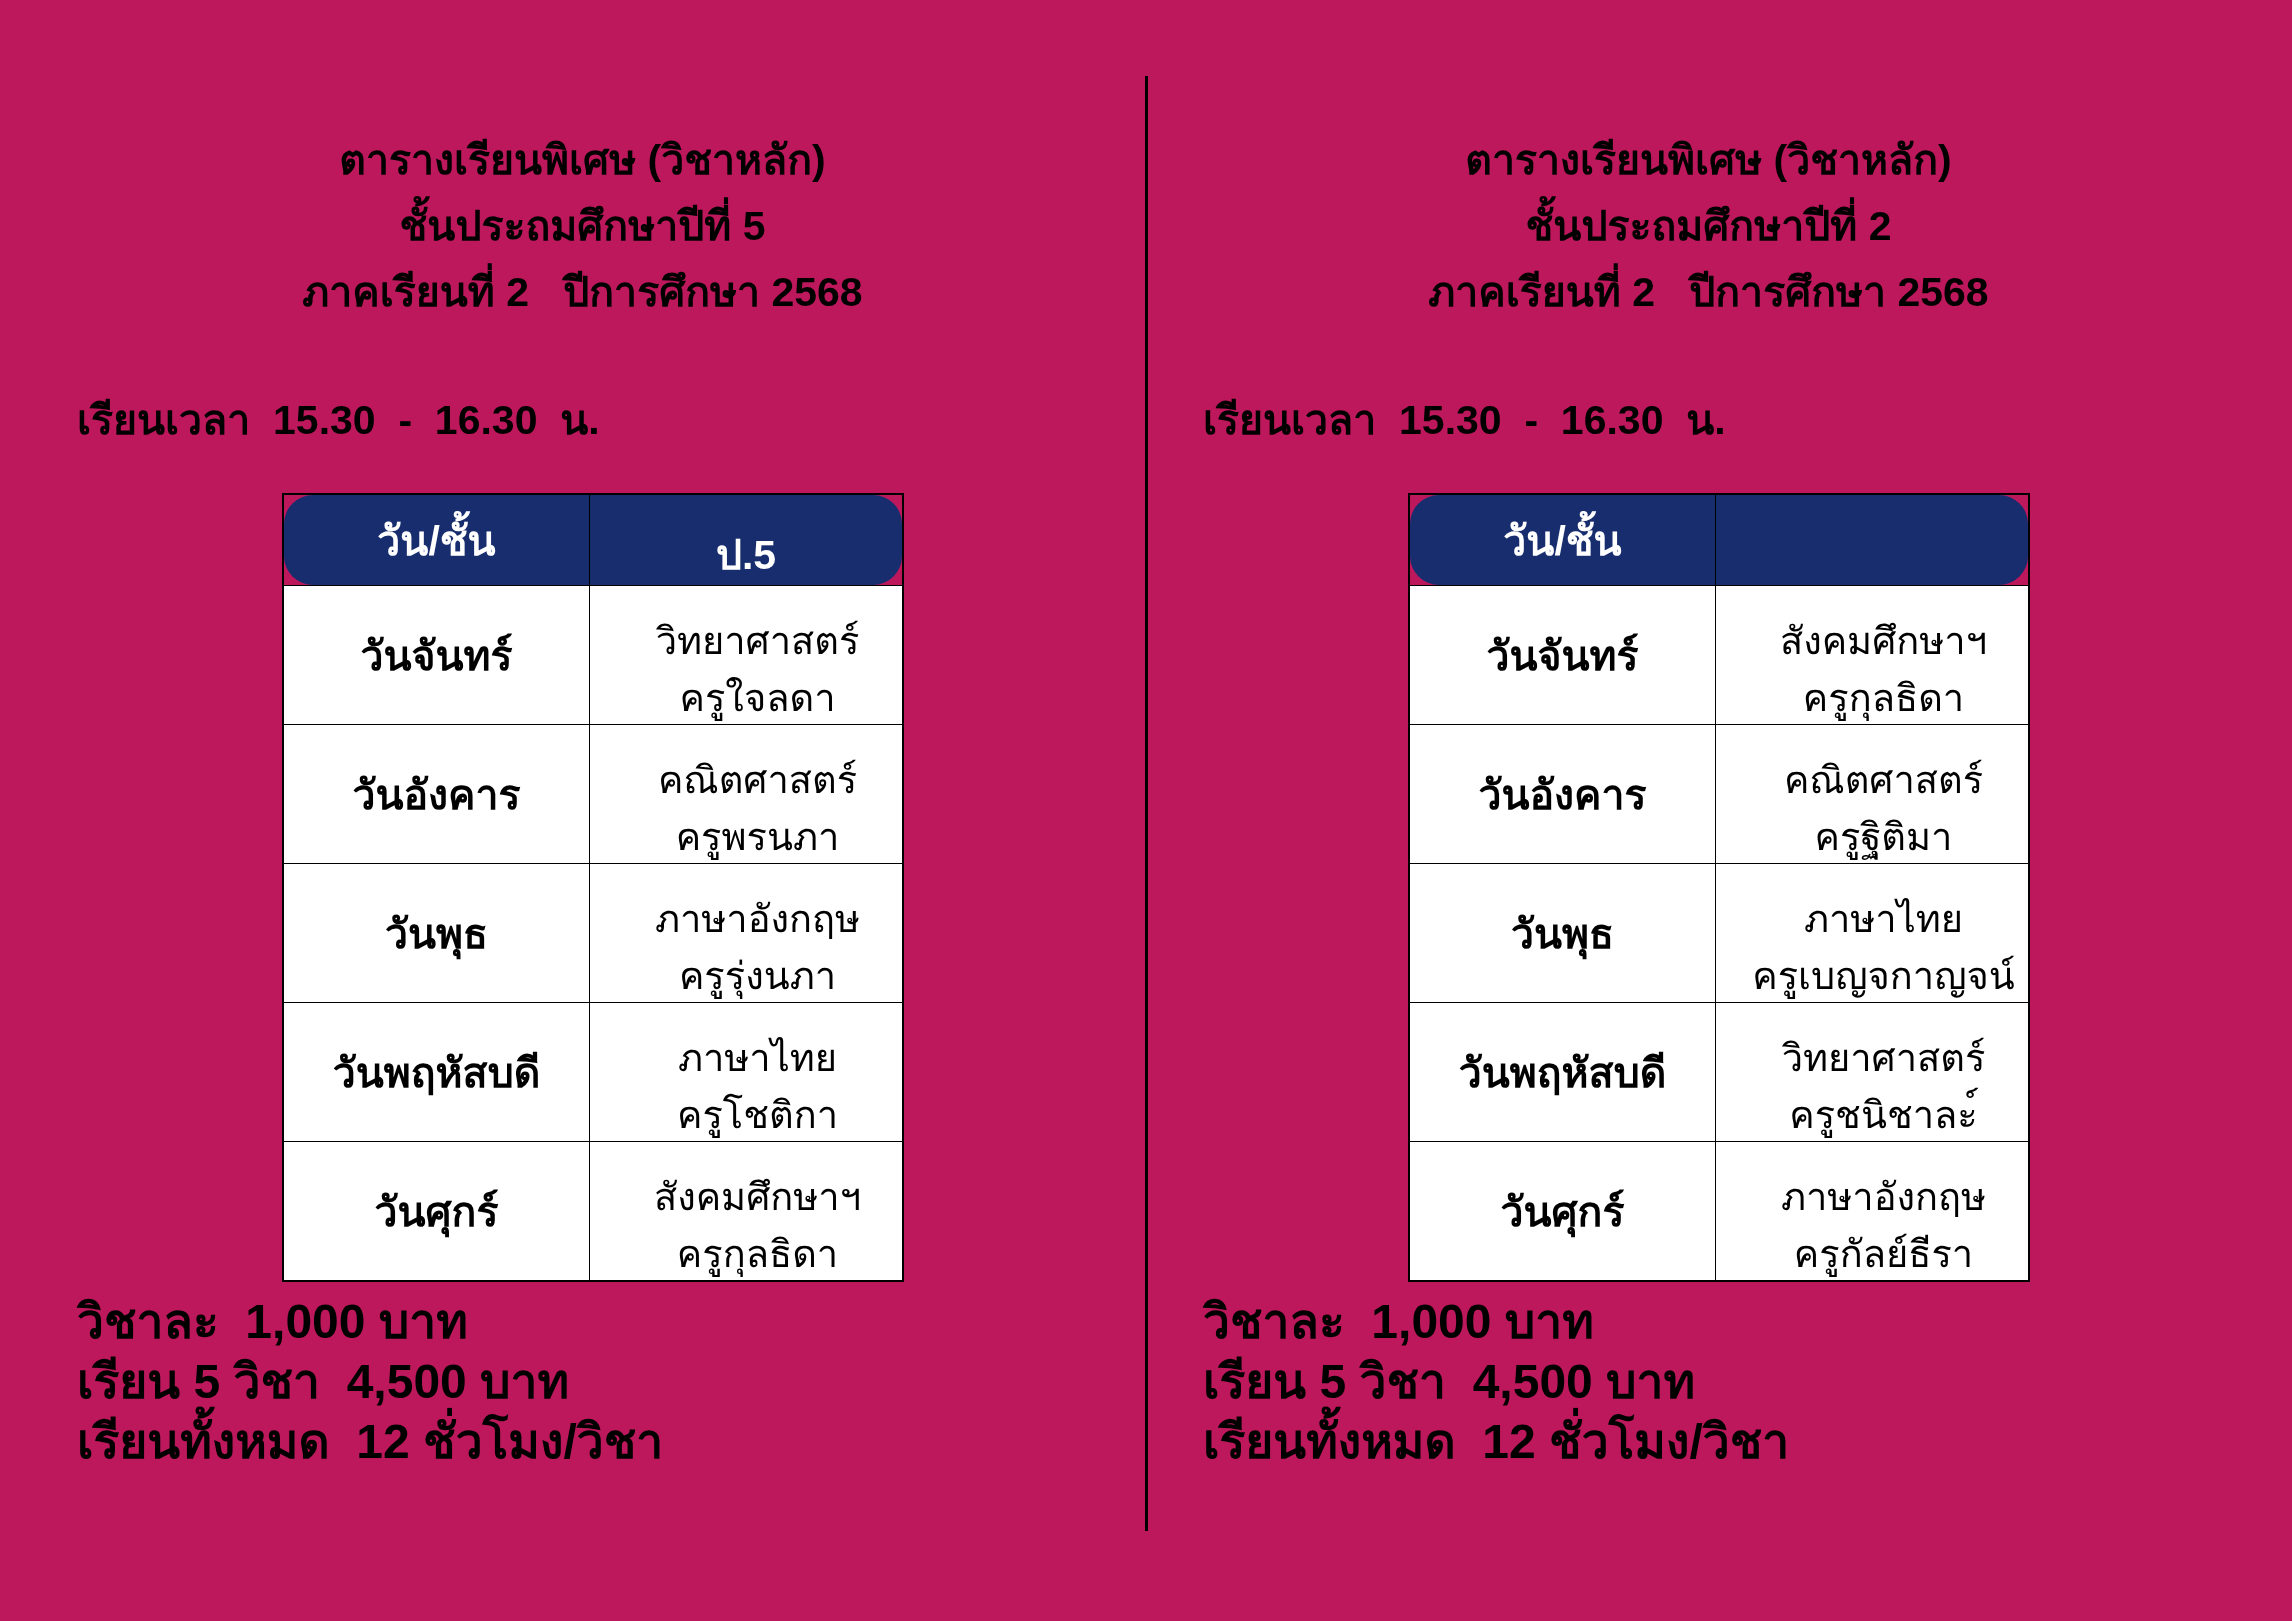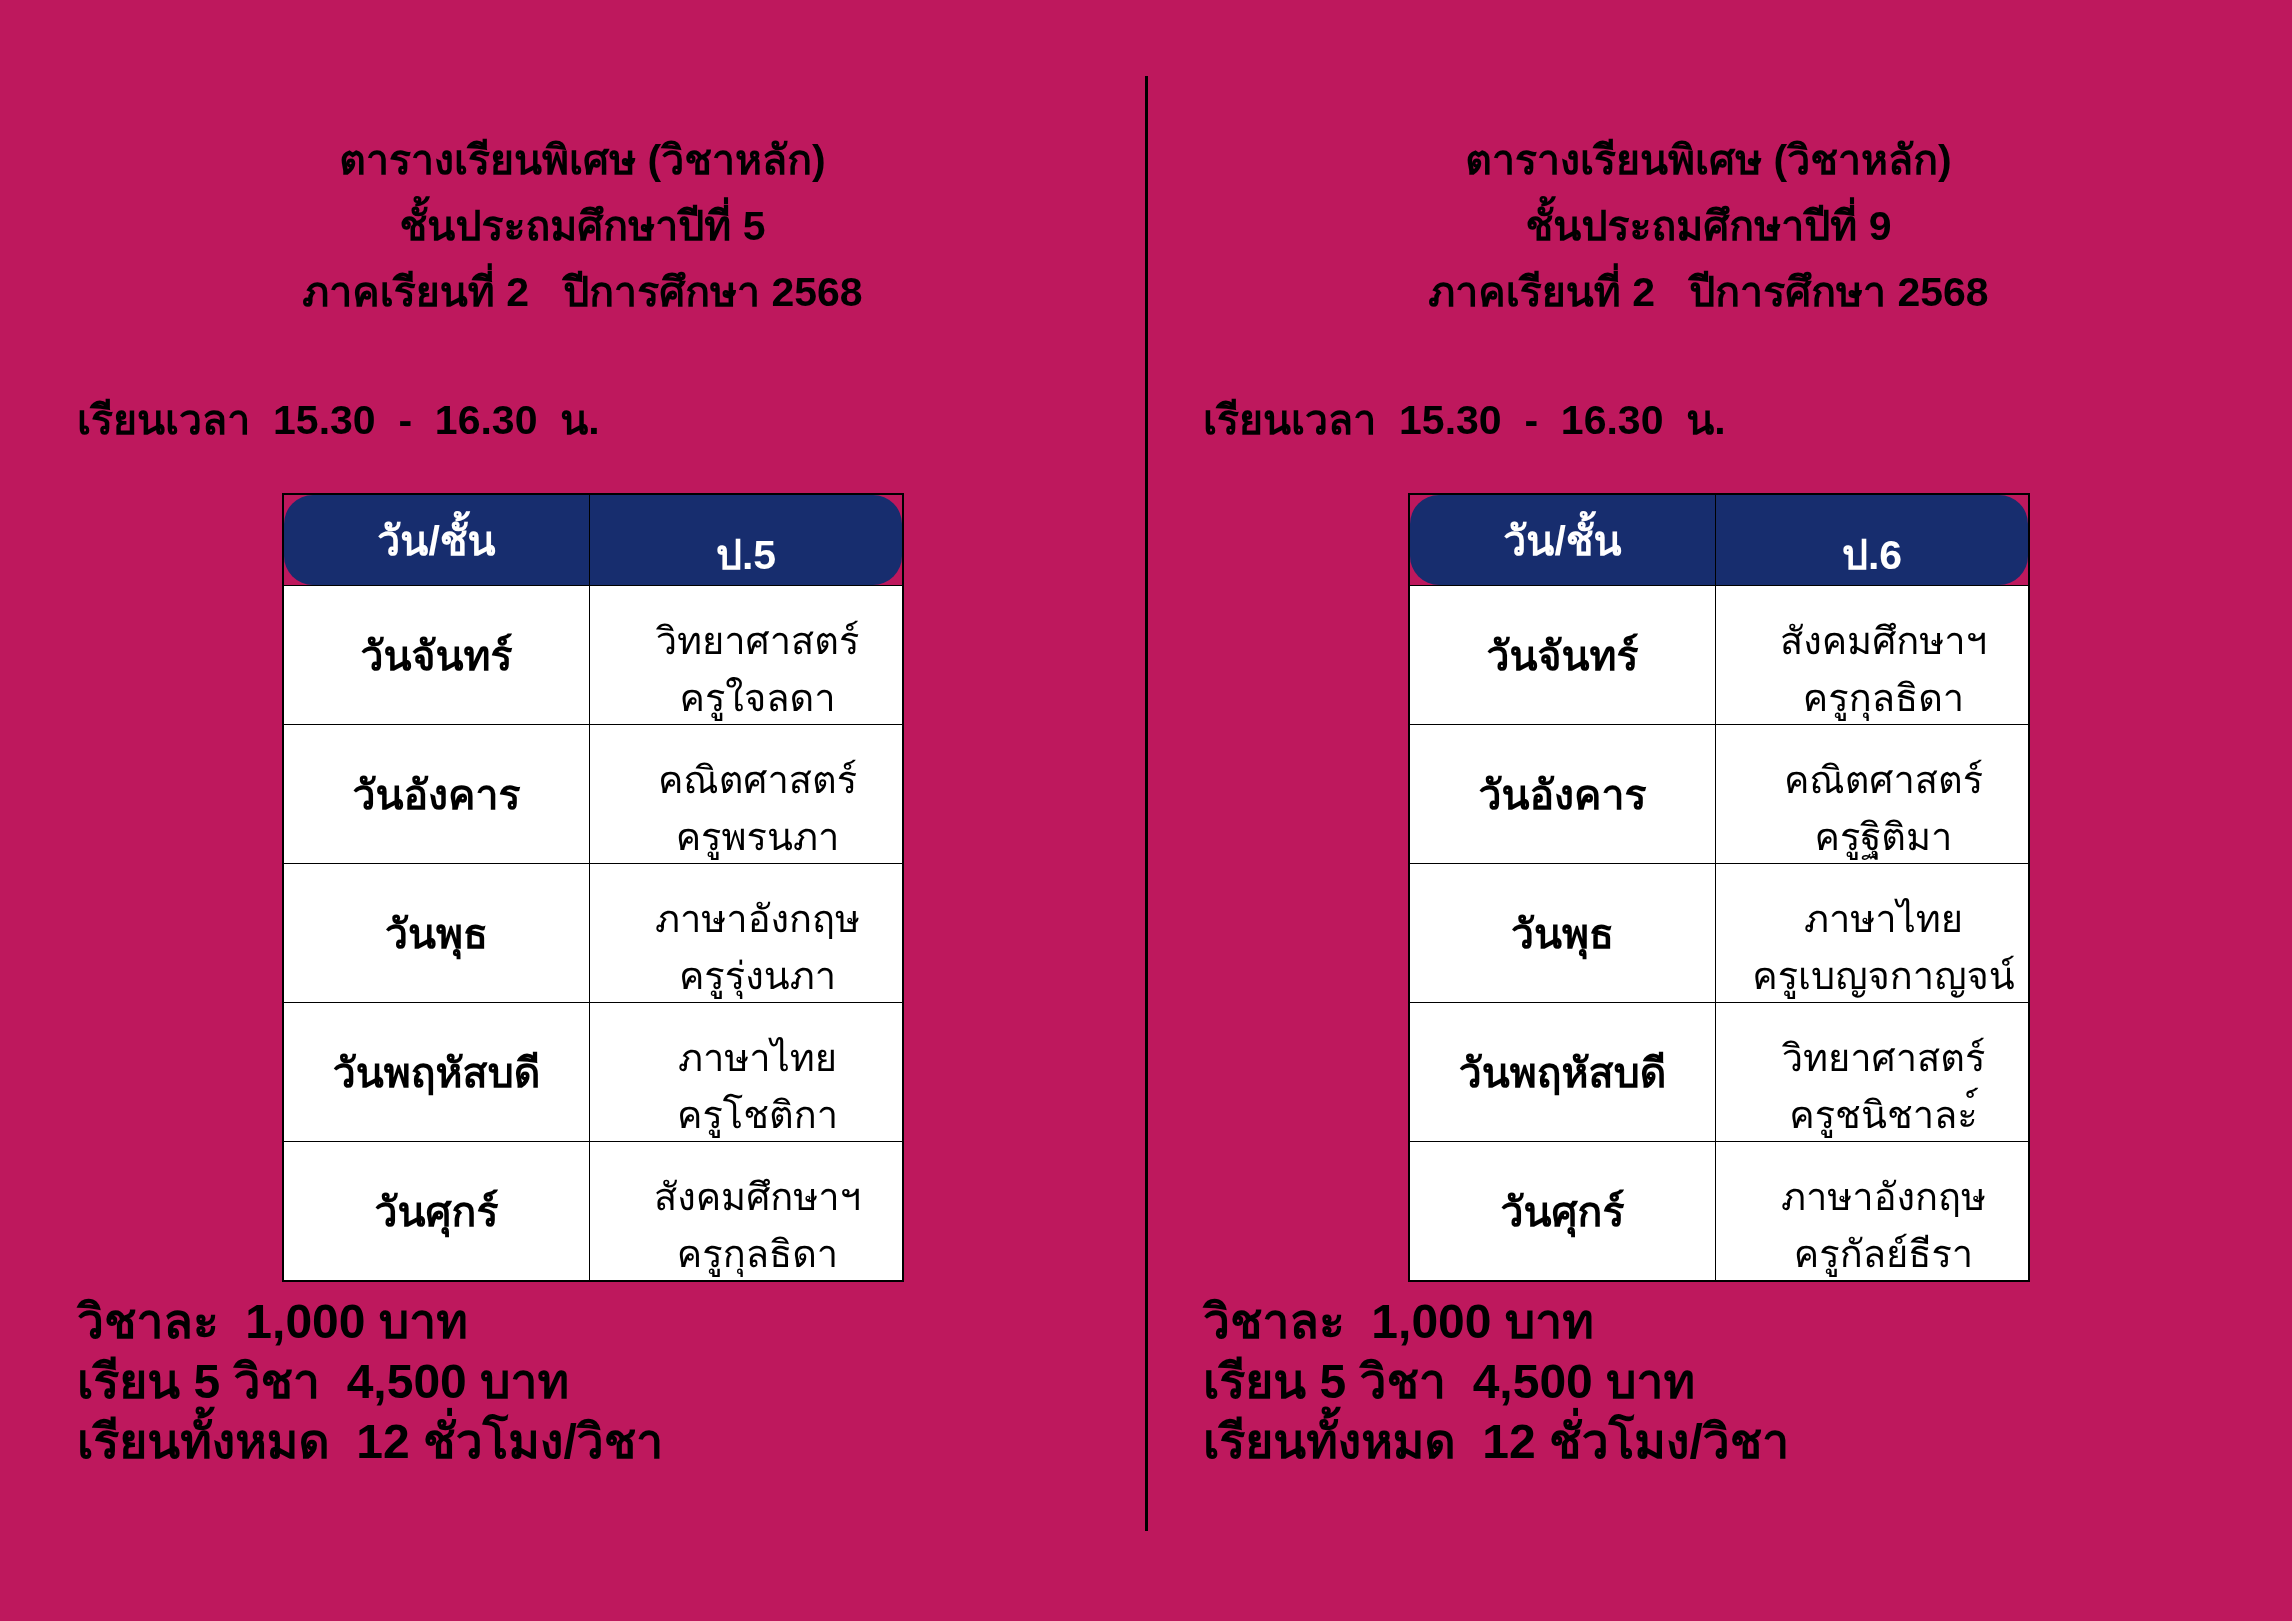--- a/index.html
+++ b/index.html
@@ -173,30 +173,29 @@
     <div class="footer">
       <div class="line">วิชาละ  1,000 บาท</div>
       <div class="line">เรียน 5 วิชา  4,500 บาท</div>
       <div class="line">เรียนทั้งหมด  12 ชั่วโมง/วิชา</div>
     </div>
   </div>
 
   <div class="panel right">
     <div class="titles">
       <div class="line">ตารางเรียนพิเศษ (วิชาหลัก)</div>
-      <div class="line">ชั้นประถมศึกษาปีที่ 9</div>
+      <div class="line">ชั้นประถมศึกษาปีที่ 2</div>
       <div class="line">ภาคเรียนที่ 2   ปีการศึกษา 2568</div>
     </div>
 
     <div class="time-line">เรียนเวลา  15.30  -  16.30  น.</div>
 
     <div class="stable">
       <div class="srow header">
         <div class="cell-day">วัน/ชั้น</div>
-        <div class="cell-subject">ป.6</div>
       </div>
       <div class="srow body">
         <div class="cell-day">วันจันทร์</div>
         <div class="cell-subject">
           <div>สังคมศึกษาฯ</div>
           <div>ครูกุลธิดา</div>
         </div>
       </div>
       <div class="srow body">
         <div class="cell-day">วันอังคาร</div>

